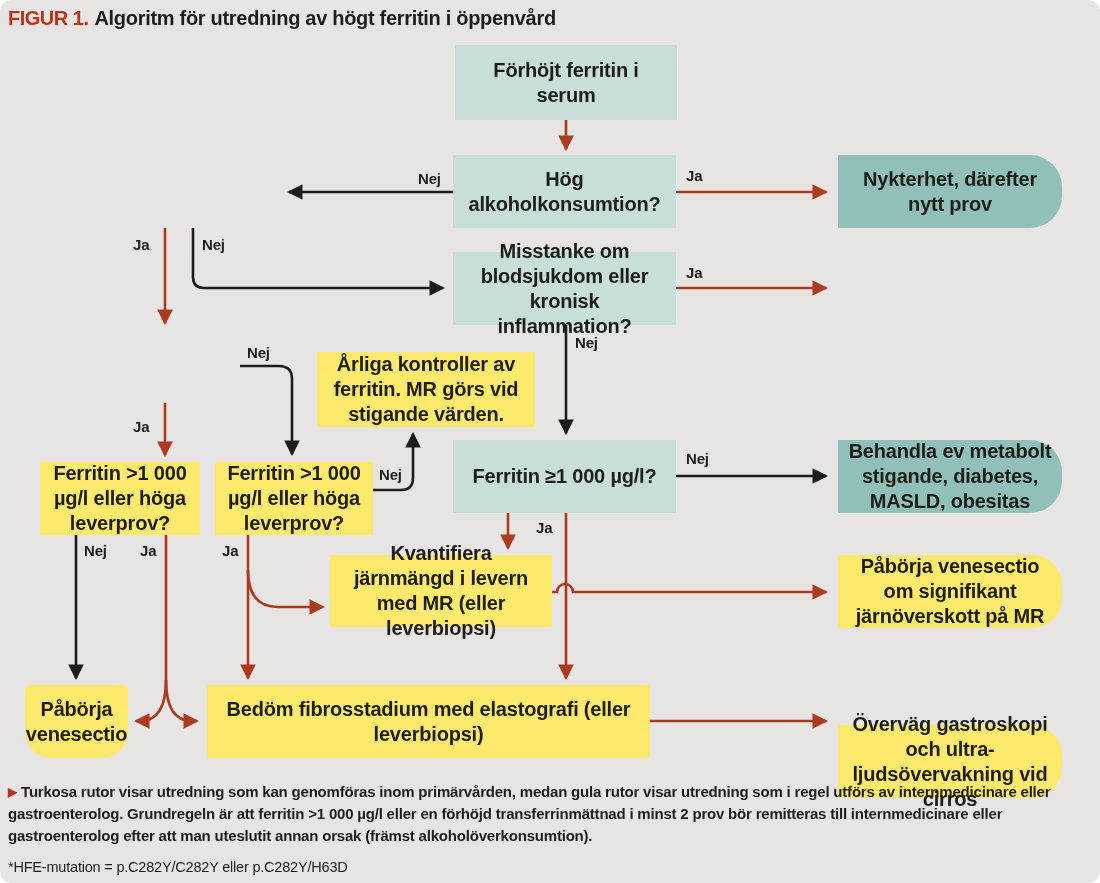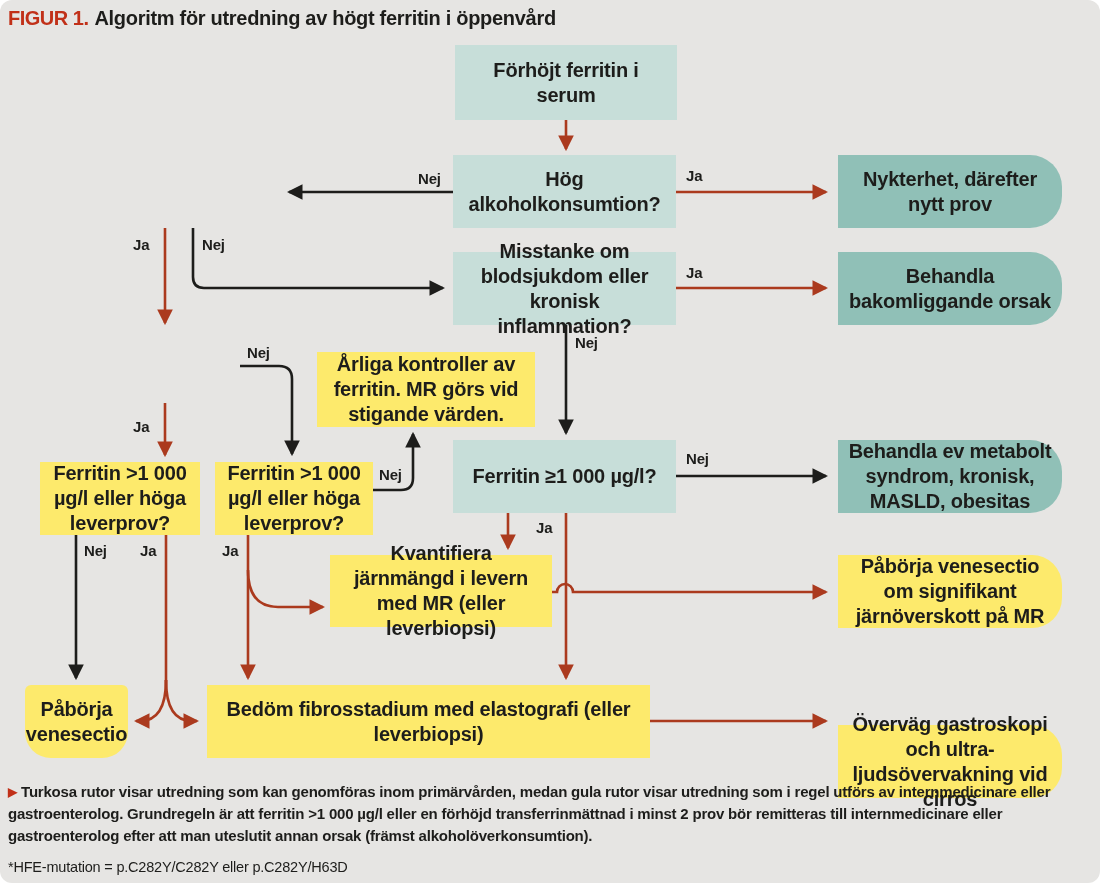--- a/index.html
+++ b/index.html
@@ -98,37 +98,34 @@
     </div>
   <div class="node teal" style="left:453px;top:155px;width:223px;height:73px;">
       <span>Hög alkoholkonsumtion?</span>
     </div>
   <div class="node teal-end" style="left:838px;top:155px;width:224px;height:73px;">
       <span>Nykterhet, därefter nytt prov</span>
     </div>
   <div class="node teal" style="left:453px;top:252px;width:223px;height:73px;">
       <span>Misstanke om blodsjukdom eller kronisk inflammation?</span>
     </div>
-  <div class="node teal-end" style="left:838px;top:252px;width:224px;height:73px;">
-      <span>Behandla bakomliggande orsak</span>
-    </div>
   <div class="node yellow" style="left:317px;top:352px;width:218px;height:75px;">
       <span>Årliga kontroller av ferritin. MR görs vid stigande värden.</span>
     </div>
   <div class="node yellow" style="left:40px;top:462px;width:160px;height:73px;padding:0 4px;">
       <span>Ferritin &gt;1 000 µg/l eller höga leverprov?</span>
     </div>
   <div class="node yellow" style="left:215px;top:462px;width:158px;height:73px;padding:0 4px;">
       <span>Ferritin &gt;1 000 µg/l eller höga leverprov?</span>
     </div>
   <div class="node teal" style="left:453px;top:440px;width:223px;height:73px;">
       <span>Ferritin ≥1 000 µg/l?</span>
     </div>
   <div class="node teal-end" style="left:838px;top:440px;width:224px;height:73px;">
-      <span>Behandla ev metabolt syndrom, kronisk, MASLD, obesitas</span>
+      <span>Behandla ev metabolt stigande, diabetes, MASLD, obesitas</span>
     </div>
   <div class="node yellow" style="left:330px;top:555px;width:222px;height:72px;">
       <span>Kvantifiera järnmängd i levern med MR (eller leverbiopsi)</span>
     </div>
   <div class="node yellow-end" style="left:838px;top:555px;width:224px;height:73px;">
       <span>Påbörja venesectio om signifikant järnöverskott på MR</span>
     </div>
   <div class="node yellow round-bottom" style="left:25px;top:685px;width:103px;height:73px;">
       <span>Påbörja venesectio</span>
     </div>

